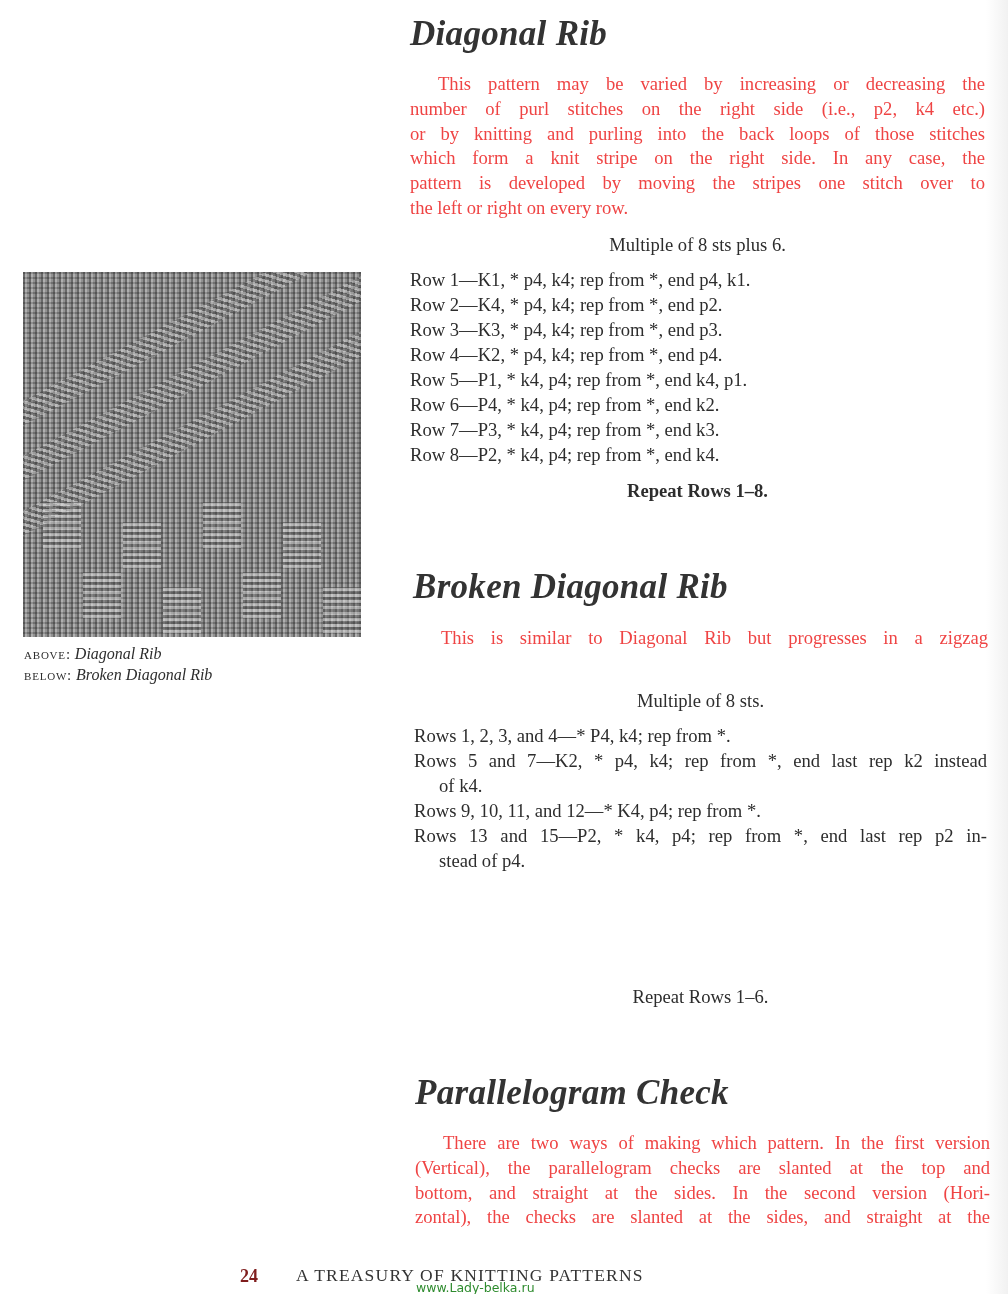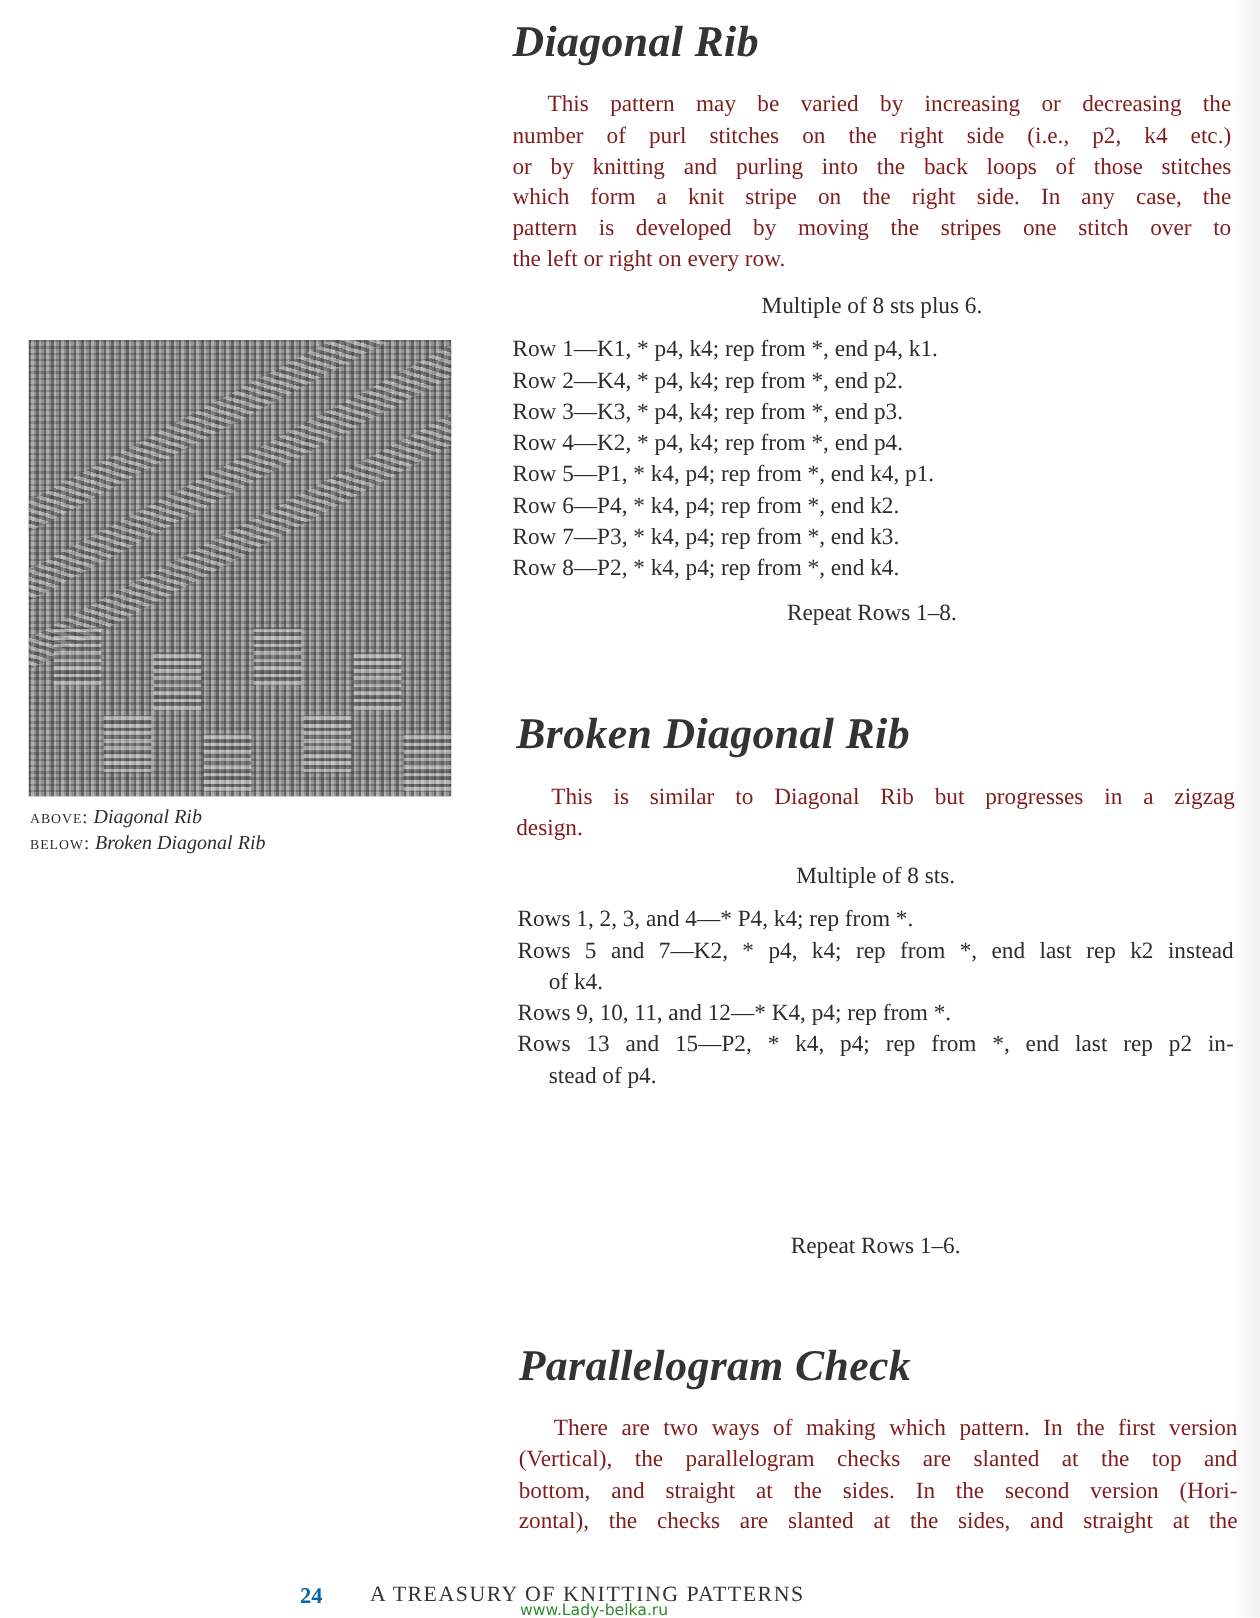--- a/index.html
+++ b/index.html
@@ -32,21 +32,21 @@
       letter-spacing: 0.3px;
       white-space: nowrap;
     }
     .para {
       position: absolute;
       font-size: 18.6px;
       line-height: 24.8px;
       text-align: justify;
       text-align-last: left;
       margin: 0;
-      color: #7f1d1d;
+      color: #ef4444;
       text-indent: 28px;
     }
     .para .ln {
       display: block;
       text-align: justify;
       text-align-last: justify;
       text-indent: 0;
       white-space: nowrap;
     }
     .para .ln.first { padding-left: 28px; }
@@ -134,21 +134,21 @@
       font-size: 12.5px;
       color: #2e8b2e;
       white-space: nowrap;
     }
     .footer-num {
       position: absolute;
       left: 240px;
       top: 1266px;
       font-size: 18px;
       font-weight: bold;
-      color: #0369a1;
+      color: #7f1d1d;
     }
     .footer-title {
       position: absolute;
       left: 296px;
       top: 1265px;
       font-size: 17.5px;
       letter-spacing: 1.2px;
       color: #333;
       white-space: nowrap;
     }
@@ -194,26 +194,25 @@
 <div class="rows" style="left:410px;top:267px;width:575px;">
   <span class="row-line">Row 1—K1, * p4, k4; rep from *, end p4, k1.</span>
   <span class="row-line">Row 2—K4, * p4, k4; rep from *, end p2.</span>
   <span class="row-line">Row 3—K3, * p4, k4; rep from *, end p3.</span>
   <span class="row-line">Row 4—K2, * p4, k4; rep from *, end p4.</span>
   <span class="row-line">Row 5—P1, * k4, p4; rep from *, end k4, p1.</span>
   <span class="row-line">Row 6—P4, * k4, p4; rep from *, end k2.</span>
   <span class="row-line">Row 7—P3, * k4, p4; rep from *, end k3.</span>
   <span class="row-line">Row 8—P2, * k4, p4; rep from *, end k4.</span>
 </div>
-<div class="centered" style="left:410px;width:575px;top:480px;">Repeat Rows 1–8.</div>
+<div class="centered" style="left:410px;width:575px;top:480px;font-weight:bold;">Repeat Rows 1–8.</div>
 
 <h2 class="heading" style="left:413px;top:567px;">Broken Diagonal Rib</h2>
 <div class="para" style="left:413px;top:626px;width:575px;">
   <span class="ln first">This is similar to Diagonal Rib but progresses in a zigzag</span>
-  <span class="ln last">design.</span>
 </div>
 <div class="centered" style="left:413px;width:575px;top:690px;">Multiple of 8 sts.</div>
 <div class="rows" style="left:414px;top:723px;width:573px;">
   <div class="row-entry single">
     <span class="main">Rows 1, 2, 3, and 4—* P4, k4; rep from *.</span>
   </div>
   <div class="row-entry">
     <span class="main">Rows 5 and 7—K2, * p4, k4; rep from *, end last rep k2 instead</span>
     <span class="cont">of k4.</span>
   </div>

